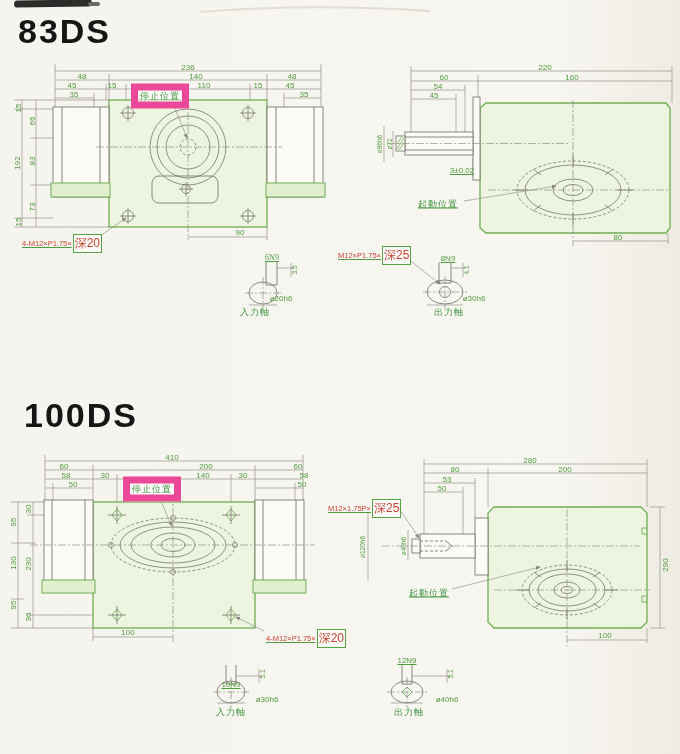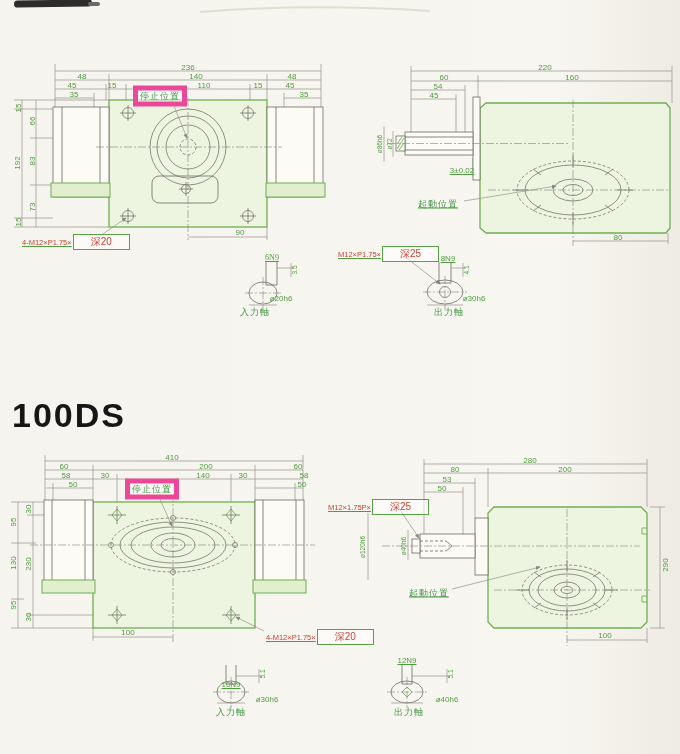--- a/index.html
+++ b/index.html
@@ -8,25 +8,25 @@
     background:linear-gradient(90deg,#f6f4ee 0%,#f8f6f1 82%,#eeebe2 100%);
     font-family:"Liberation Sans",sans-serif;
     position:relative;overflow:hidden;
   }
   #sheet{position:absolute;left:0;top:0;width:680px;height:754px;}
   svg{position:absolute;left:0;top:0;}
   .lbl{position:absolute;white-space:nowrap;color:#4f9c3f;font-size:8px;line-height:1;}
   .c{transform:translate(-50%,-50%);}
   .vc{transform:translate(-50%,-50%) rotate(-90deg);}
   .cjk{font-size:9px;letter-spacing:1px;color:#3e9440;}
-  .boxed{border:5px solid #ec4899;padding:1px 2px;background:rgba(255,255,255,.55);}
+  .boxed{border:7px solid #ec4899;padding:1px 2px;background:rgba(255,255,255,.55);}
   .und{text-decoration:underline;text-decoration-color:#4f9c3f;}
   .red{color:#c64434;font-size:7.5px;}
   .thread-row{position:absolute;display:flex;align-items:center;gap:1px;white-space:nowrap;}
-  .depth-box{border:1px solid #57a344;color:#c64434;font-size:10px;padding:0 17px;background:rgba(255,255,255,.5);}
+  .depth-box{border:1px solid #57a344;color:#c64434;font-size:12px;padding:0 1px;background:rgba(255,255,255,.5);}
   .title{position:absolute;font-size:34px;font-weight:bold;color:#161616;letter-spacing:2px;}
   .tiny{font-size:6.5px;}
   
   .dl{stroke:#979289;stroke-width:.7;fill:none;}
   .bk{stroke:#6b6b66;stroke-width:.8;fill:#fcfbf6;}
   .bko{stroke:#6b6b66;stroke-width:.8;fill:none;}
   .bd{stroke:#6fae52;stroke-width:1.3;fill:#edf5e0;}
   .gs{stroke:#6fae52;stroke-width:1;fill:#e2efcf;}
   .gn{stroke:#6fae52;stroke-width:.9;fill:none;}
   .cl{stroke:#8d8a82;stroke-width:.65;fill:none;stroke-dasharray:8 2 2 2;}
@@ -351,21 +351,22 @@
       <line x1="412" y1="676" x2="450" y2="676" class="dl"></line>
       <line x1="447" y1="669" x2="447" y2="683" class="dl"></line>
       <ellipse cx="407" cy="692" rx="16" ry="11" class="bko"></ellipse>
       <path d="M407,687 L412,692 L407,697 L402,692 Z" class="gn"></path>
       <line x1="387" y1="692" x2="427" y2="692" class="cl"></line>
       <line x1="407" y1="677" x2="407" y2="708" class="cl"></line>
       <line x1="391" y1="703" x2="423" y2="703" class="dl"></line>
     </g>
   </svg>
 
-  <div class="title" style="left:12px;top:396px;">100DS</div>
+  <div class="title" style="left:18px;top:12px;">83DS</div>
+  <div class="title" style="left:24px;top:396px;">100DS</div>
 
   <span class="lbl c" style="left:188px;top:68px;">236</span>
   <span class="lbl c" style="left:196px;top:77px;">140</span>
   <span class="lbl c" style="left:82px;top:77px;">48</span>
   <span class="lbl c" style="left:292px;top:77px;">48</span>
   <span class="lbl c" style="left:204px;top:86px;">110</span>
   <span class="lbl c" style="left:72px;top:86px;">45</span>
   <span class="lbl c" style="left:112px;top:86px;">15</span>
   <span class="lbl c" style="left:258px;top:86px;">15</span>
   <span class="lbl c" style="left:290px;top:86px;">45</span>

